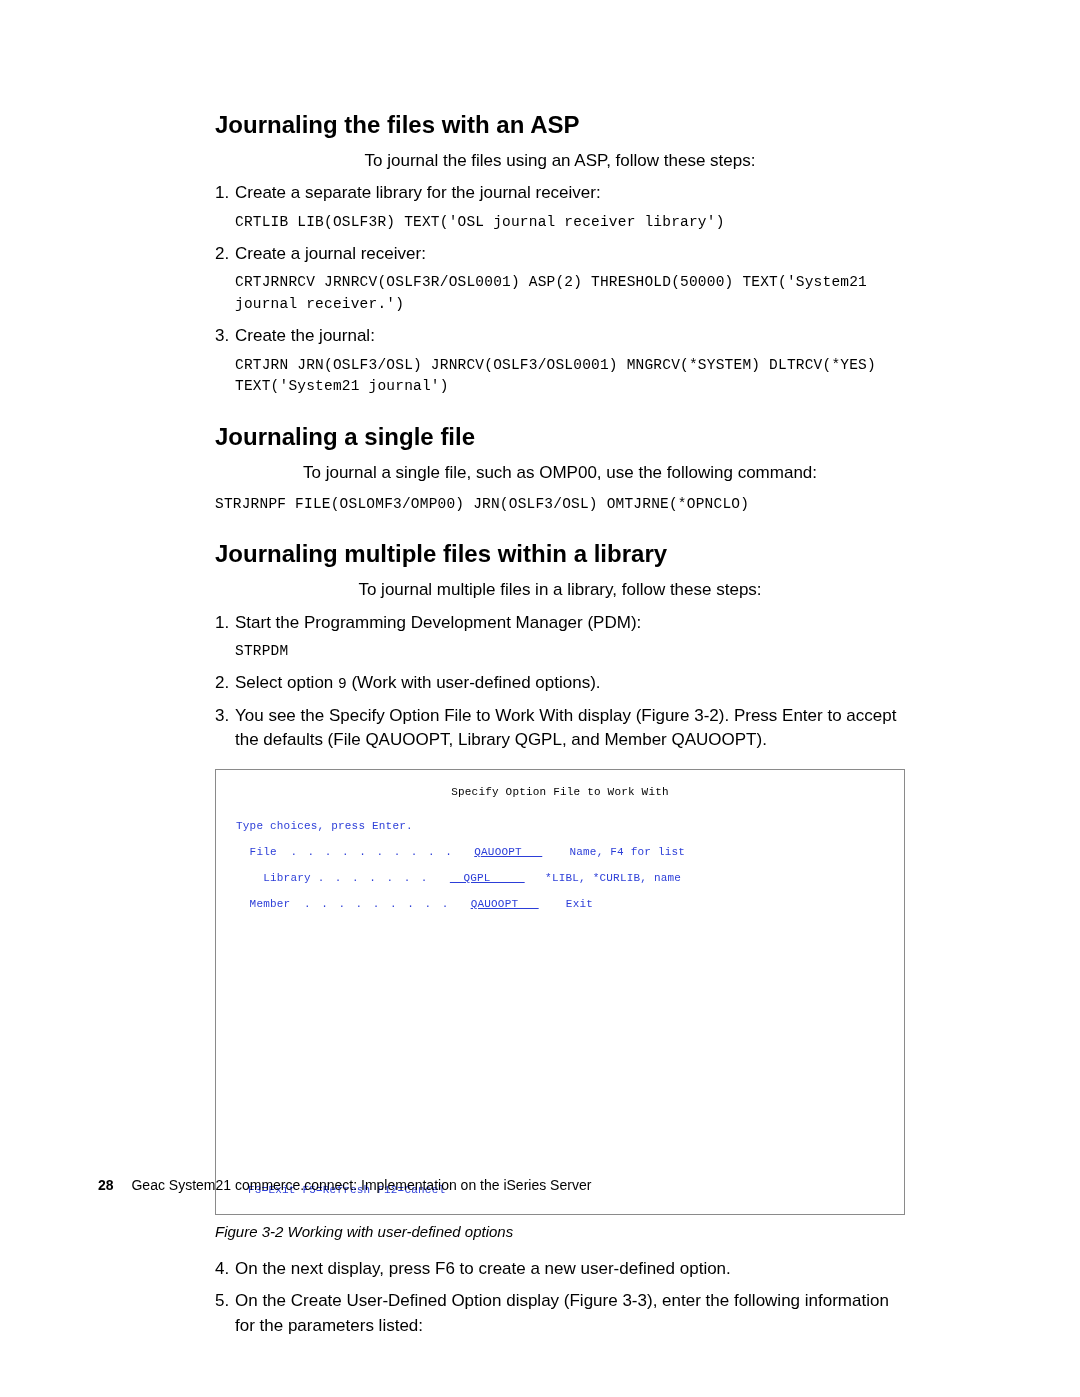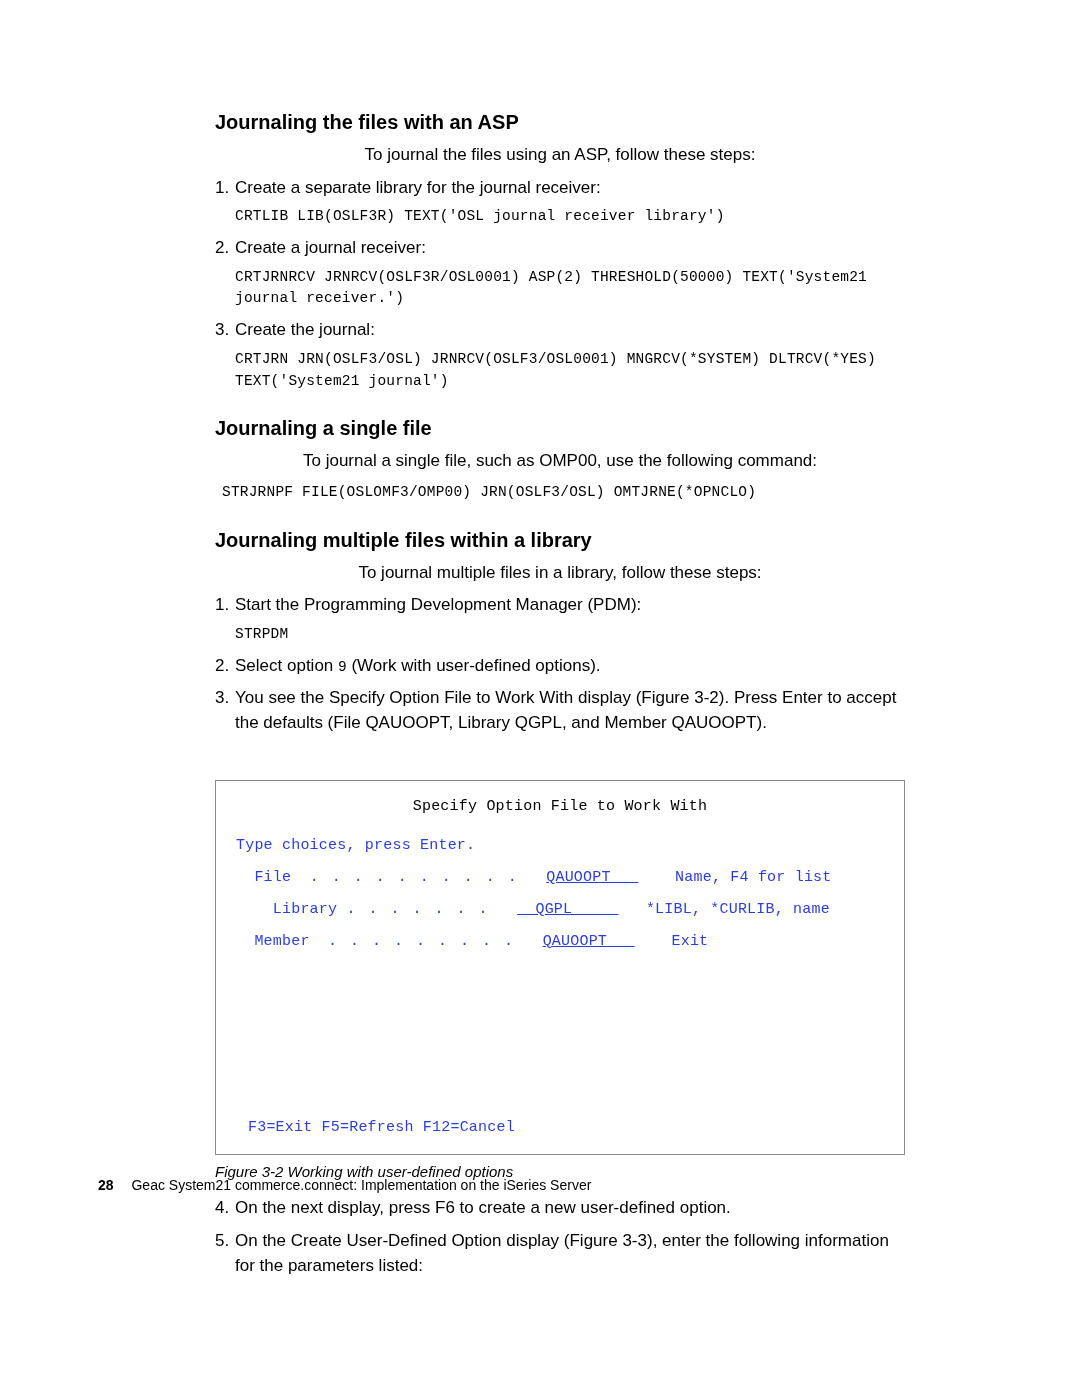--- a/index.html
+++ b/index.html
@@ -13,21 +13,21 @@
       color: #000000;
       line-height: 1.45;
     }
     .page {
       position: absolute;
       left: 215px;
       top: 108px;
       width: 690px;
     }
     .heading {
-      font-size: 20px;
+      font-size: 24px;
       font-weight: bold;
       margin-top: 22px;
       margin-bottom: 6px;
     }
     .heading.first { margin-top: 0; }
     .intro { margin-bottom: 8px; text-align: center; }
     .step-list { list-style: none; counter-reset: step; padding-left: 20px; }
     .step-list > li {
       counter-increment: step;
       position: relative;
@@ -44,27 +44,27 @@
       font-family: "Lucida Console", "Courier New", monospace;
       font-size: 14.5px;
       letter-spacing: 0.2px;
       white-space: pre-wrap;
       display: block;
       margin-bottom: 6px;
       line-height: 1.5;
     }
     .terminal {
       border: 1px solid #8a8a8a;
-      margin-top: 44px;
+      margin-top: 16px;
       padding: 15px 20px;
       font-family: "Lucida Console", "Courier New", monospace;
-      font-size: 15px;
+      font-size: 11px;
       letter-spacing: 0.2px;
       position: relative;
-      height: 375px;
+      height: 446px;
     }
     .t-title { text-align: center; color: #000; margin-bottom: 18px; }
     .t-blue { color: #2c3ed8; }
     .t-row { margin-bottom: 10px; white-space: pre; }
     .t-dots { letter-spacing: 2px; }
     .t-underline { text-decoration: underline; }
     .t-fkeys {
       position: absolute;
       bottom: 15px;
       left: 32px;
@@ -110,21 +110,21 @@
       <span class="code">CRTJRNRCV JRNRCV(OSLF3R/OSL0001) ASP(2) THRESHOLD(50000) TEXT('System21 journal receiver.')</span>
     </li>
     <li>
       <span class="step-text">Create the journal:</span>
       <span class="code">CRTJRN JRN(OSLF3/OSL) JRNRCV(OSLF3/OSL0001) MNGRCV(*SYSTEM) DLTRCV(*YES) TEXT('System21 journal')</span>
     </li>
   </ol>
 
   <div class="heading">Journaling a single file</div>
   <div class="intro">To journal a single file, such as OMP00, use the following command:</div>
-  <span class="code" style="margin-left:7px;">STRJRNPF FILE(OSLOMF3/OMP00) JRN(OSLF3/OSL) OMTJRNE(*OPNCLO)</span>
+  <span class="code" style="margin-left:0;">STRJRNPF FILE(OSLOMF3/OMP00) JRN(OSLF3/OSL) OMTJRNE(*OPNCLO)</span>
 
   <div class="heading">Journaling multiple files within a library</div>
   <div class="intro">To journal multiple files in a library, follow these steps:</div>
   <ol class="step-list">
     <li>
       <span class="step-text">Start the Programming Development Manager (PDM):</span>
       <span class="code">STRPDM</span>
     </li>
     <li>
       <span class="step-text">Select option <span style="font-family:'Lucida Console','Courier New',monospace;font-size:14.5px;">9</span> (Work with user-defined options).</span>

